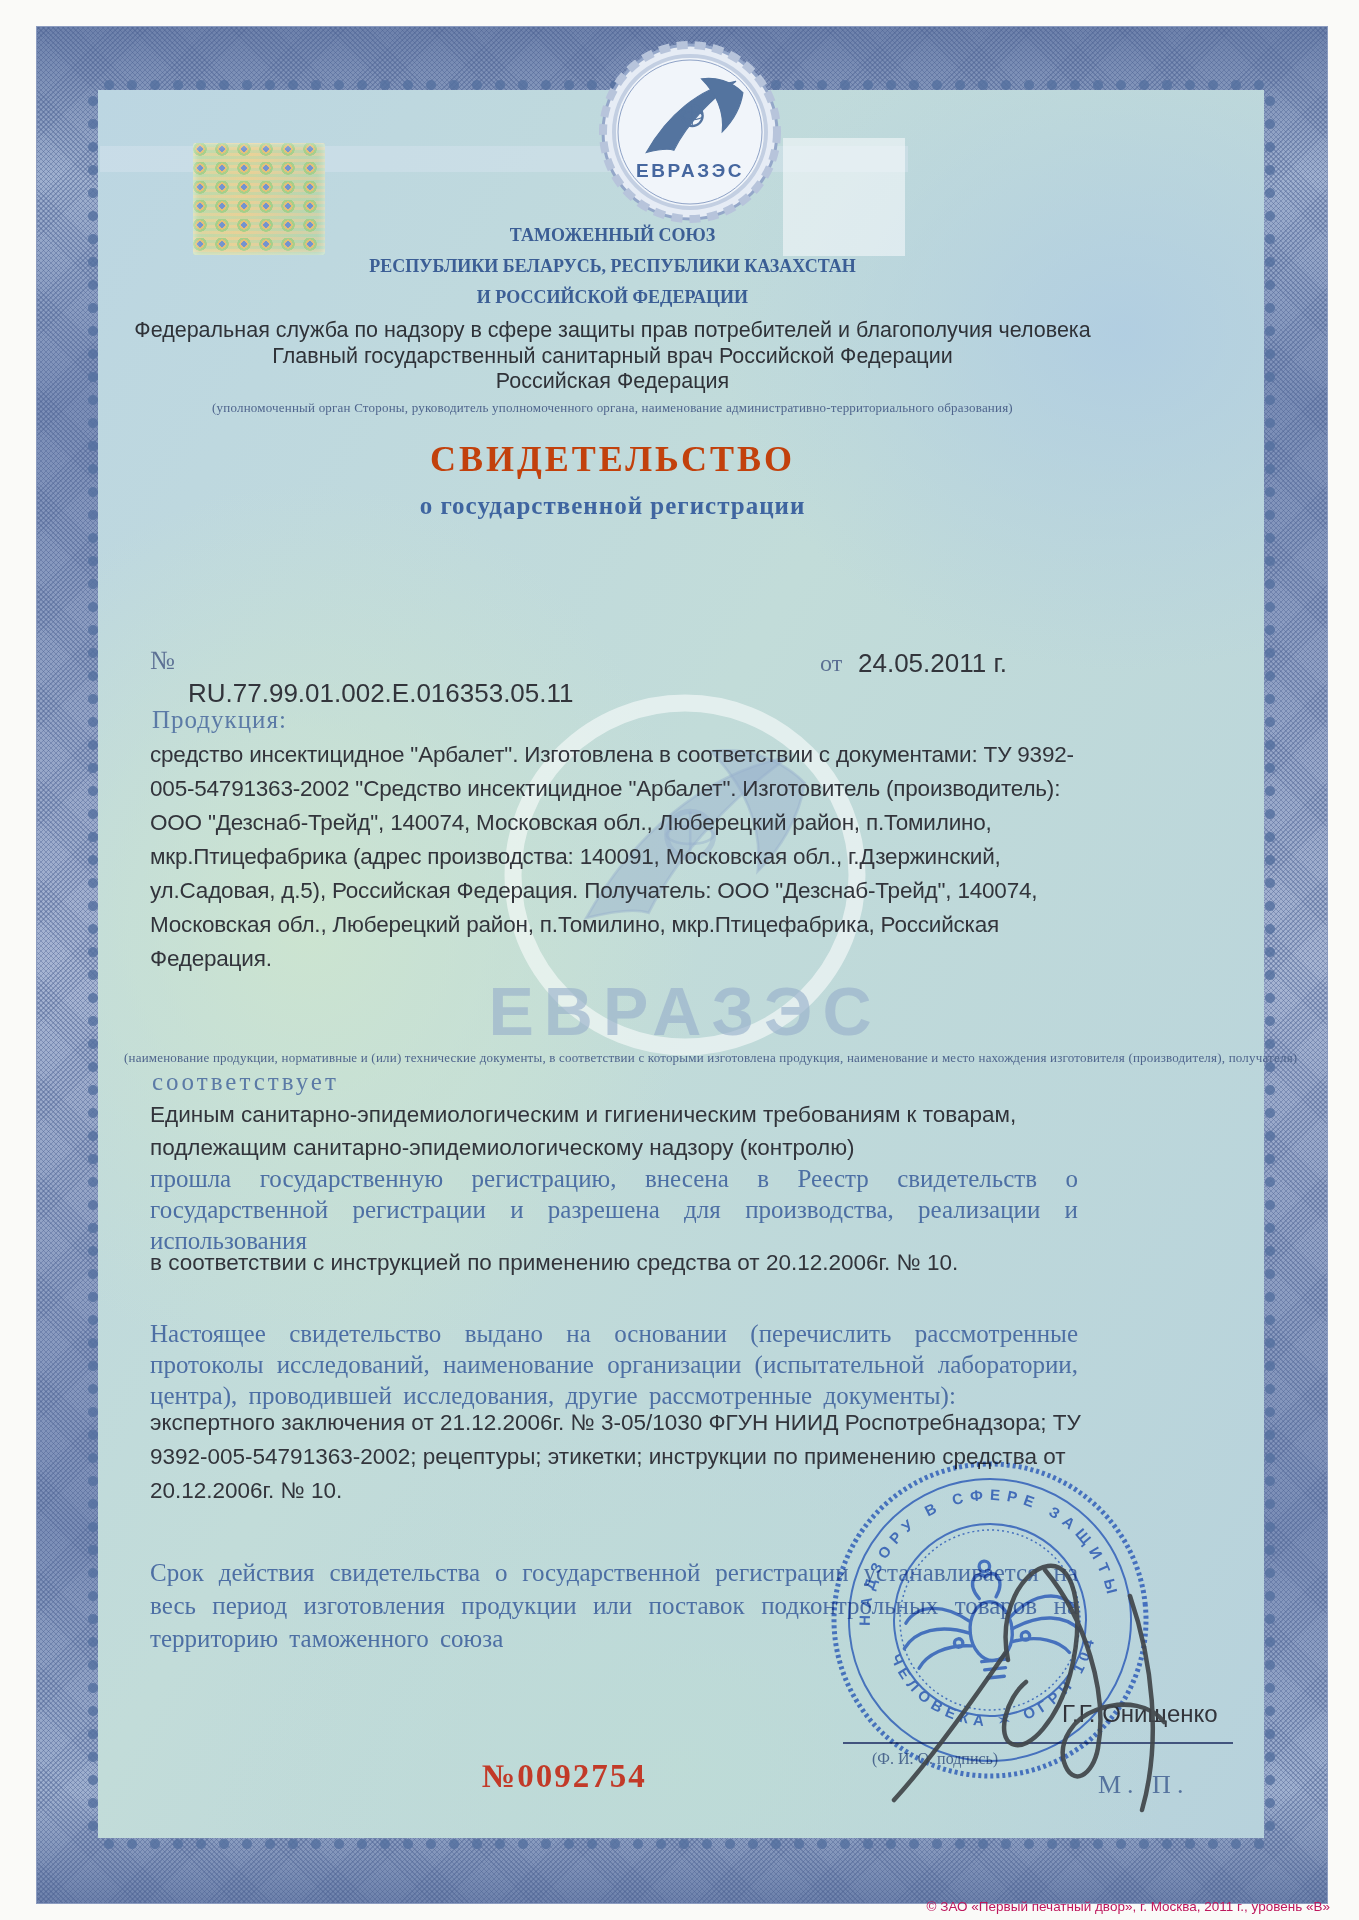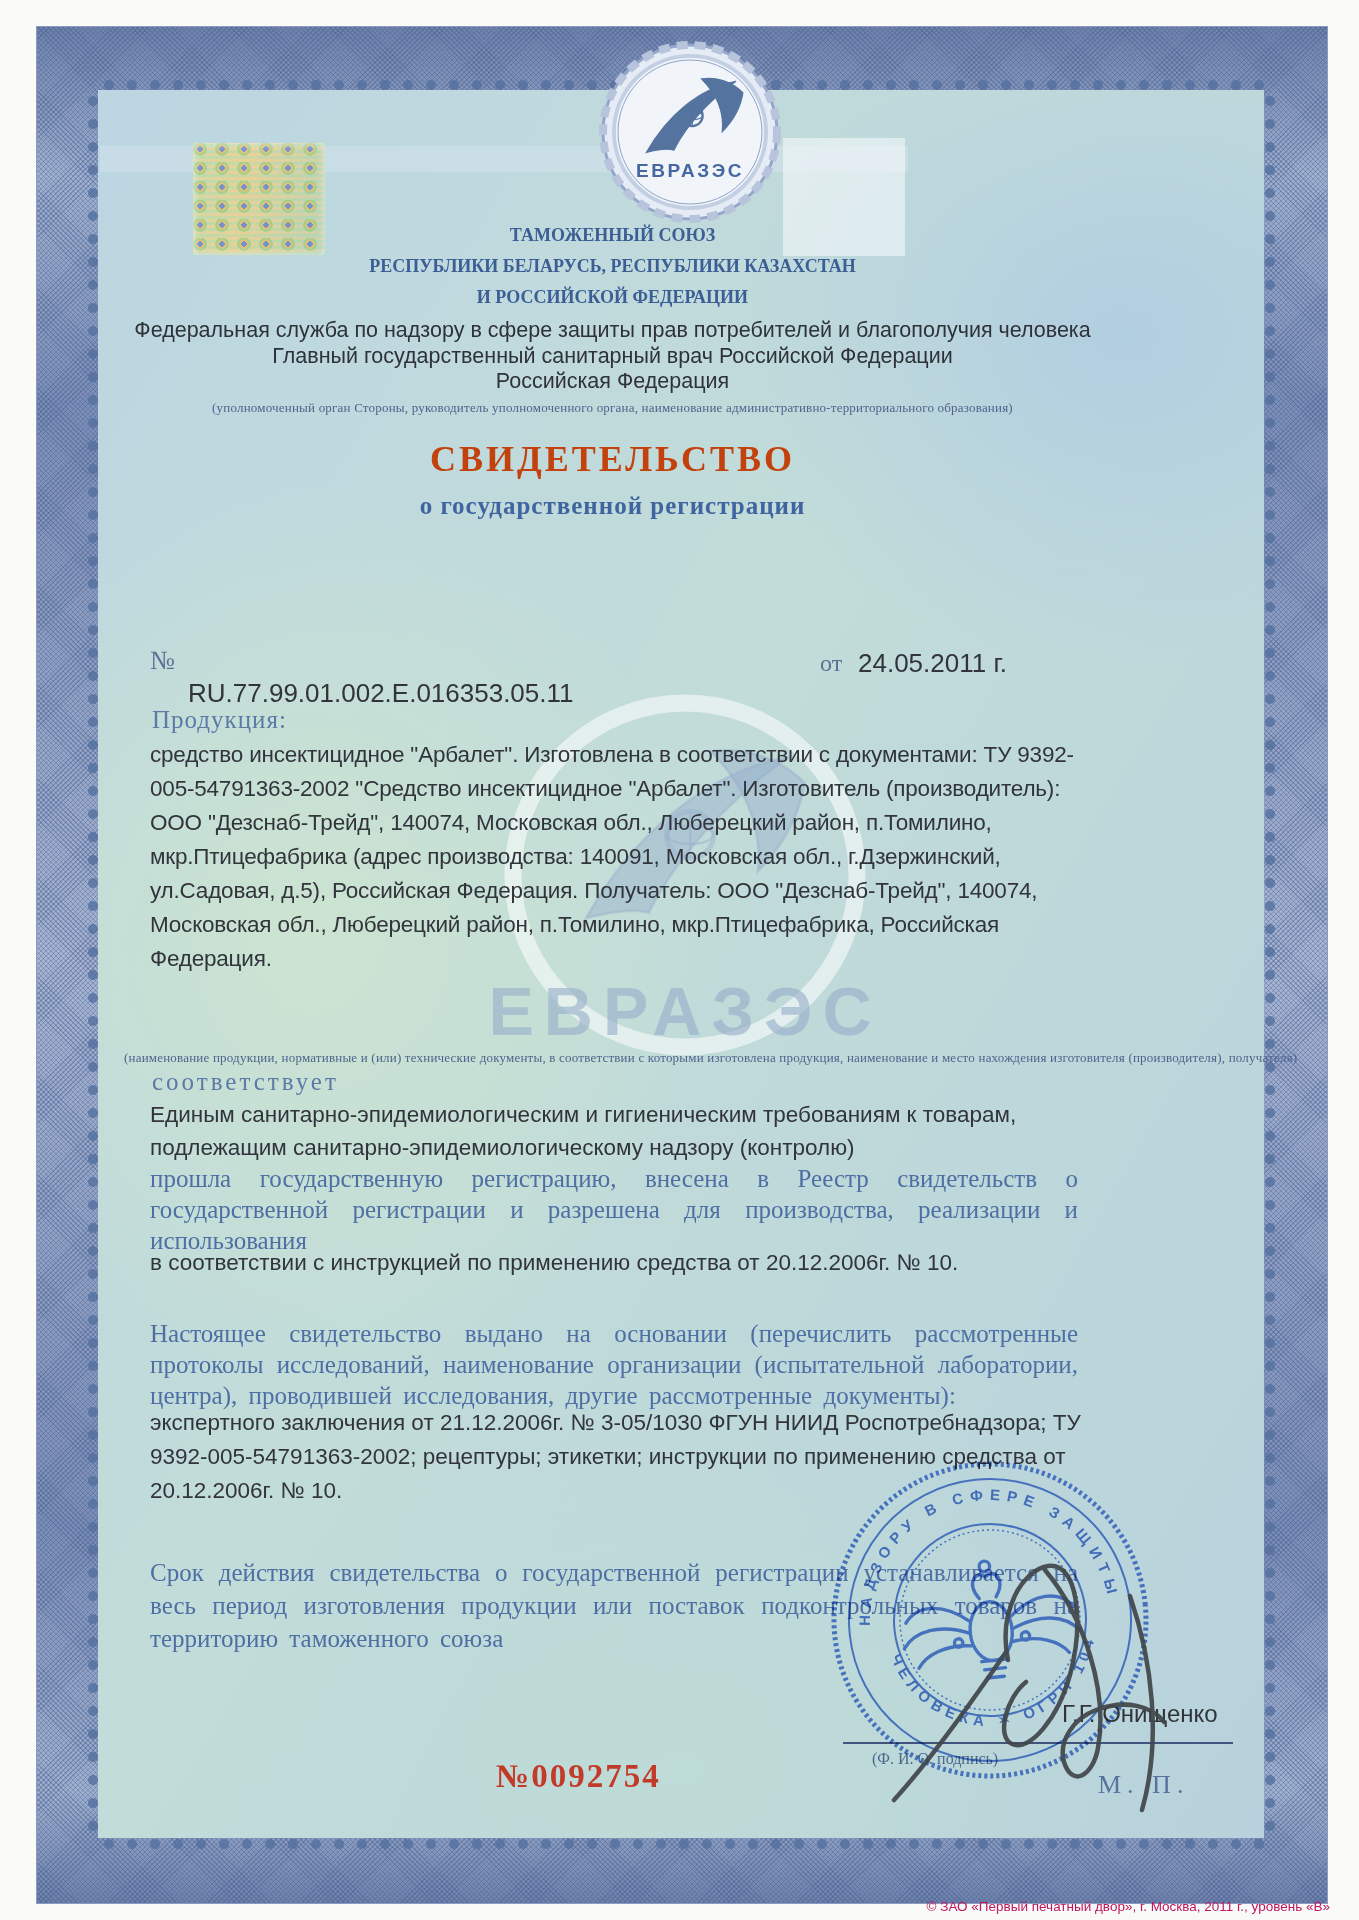--- a/index.html
+++ b/index.html
@@ -123,21 +123,21 @@
 
   <div class="abs ser-blue body-ser just" style="left:150px;top:1318px;width:928px;line-height:31px;">Настоящее свидетельство выдано на основании (перечислить рассмотренные протоколы исследований, наименование организации (испытательной лаборатории, центра), проводившей исследования, другие рассмотренные документы):</div>
   <div class="abs sans-dark" style="left:150px;top:1406px;width:945px;font-size:22.5px;line-height:34px;">экспертного заключения от 21.12.2006г. № 3-05/1030 ФГУН НИИД Роспотребнадзора; ТУ 9392-005-54791363-2002; рецептуры; этикетки; инструкции по применению средства от 20.12.2006г. № 10.</div>
 
   <div class="abs ser-blue body-ser just" style="left:150px;top:1556px;width:928px;line-height:33px;">Срок действия свидетельства о государственной регистрации устанавливается на весь период изготовления продукции или поставок подконтрольных товаров на территорию таможенного союза</div>
 
   <div class="abs" style="left:843px;top:1742px;width:390px;border-top:2px solid #42547e;z-index:4;"></div>
   <div class="abs ser-blue" style="left:872px;top:1750px;font-size:16px;color:#4c688f;z-index:4;">(Ф. И. О. подпись)</div>
   <div class="abs sans-dark" style="left:1062px;top:1700px;font-size:24px;z-index:4;">Г.Г. Онищенко</div>
   <div class="abs ser-blue" style="left:1098px;top:1770px;font-size:26px;letter-spacing:6px;color:#55739e;">М. П.</div>
-  <div class="abs serial" style="left:496px;top:1758px;text-align:center;">№0092754</div>
+  <div class="abs serial" style="left:482px;top:1758px;text-align:center;">№0092754</div>
 
   <svg class="abs" style="left:822px;top:1452px;z-index:6;mix-blend-mode:multiply;opacity:.82;transform:rotate(-6deg);" width="336" height="336" viewBox="0 0 336 336">
     <g stroke="#3b6cd6" fill="none">
       <circle cx="168" cy="168" r="156" stroke-width="5" stroke-dasharray="3 3"></circle>
       <circle cx="168" cy="168" r="141" stroke-width="2"></circle>
       <circle cx="168" cy="168" r="96" stroke-width="2"></circle>
       <circle cx="168" cy="168" r="90" stroke-width="1.5" stroke-dasharray="2 3"></circle>
     </g>
     <defs>
       <path id="arcTop" d="M 48,168 A 120,120 0 0 1 288,168"></path>

